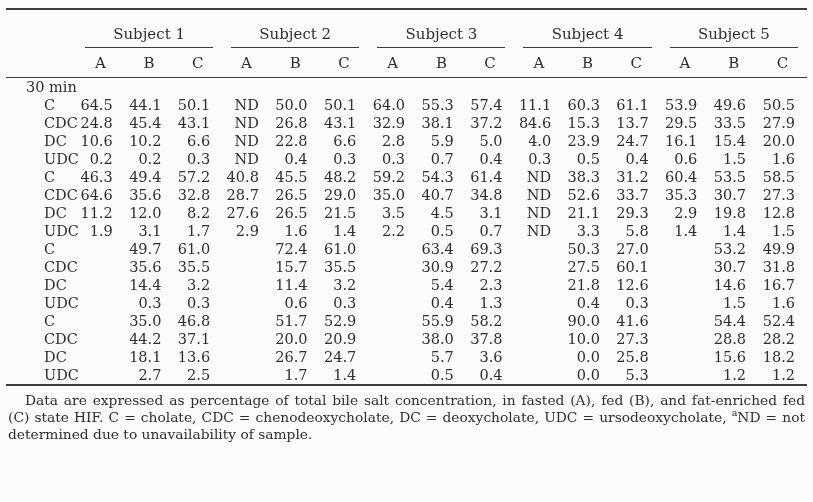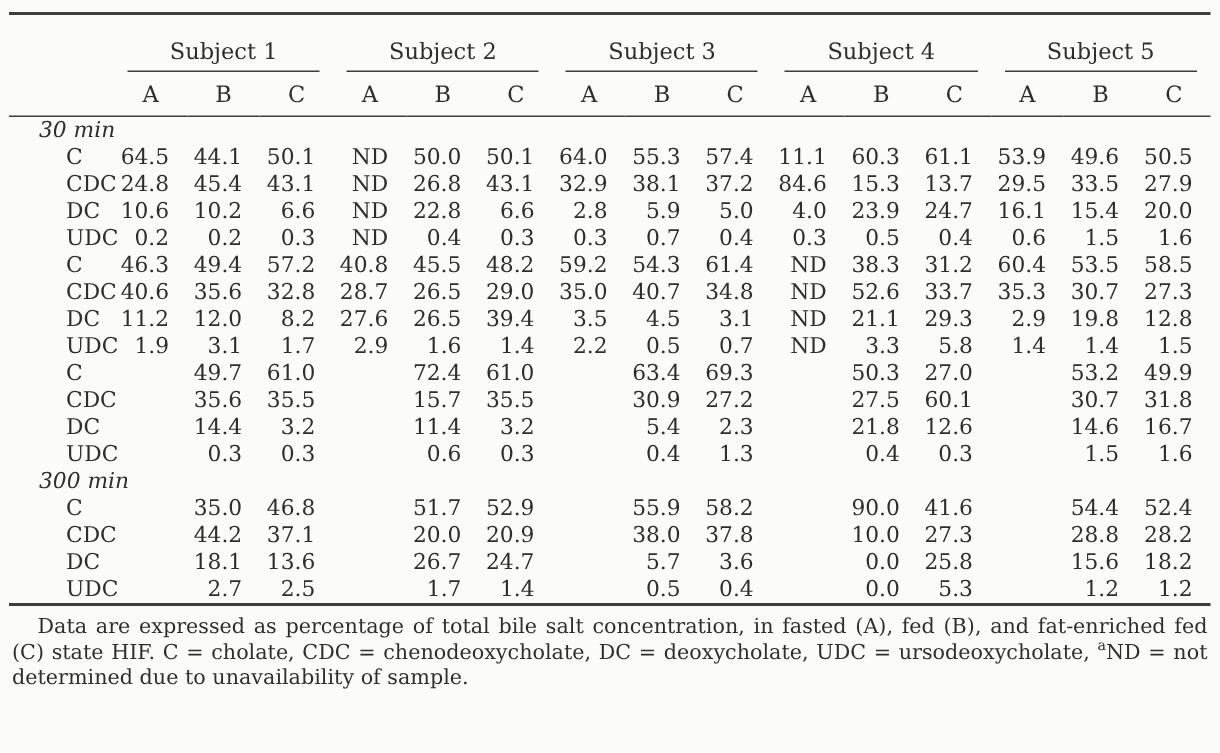--- a/index.html
+++ b/index.html
@@ -20,21 +20,21 @@
   .subject-underline{
     margin:0 9px;border-bottom:1.7px solid #3d3d3d;
     text-align:center;padding:2px 0 4px 0;font-size:15px;
   }
   tr.abc-row th{
     height:29px;border-bottom:1.7px solid #3d3d3d;
     text-align:center;font-size:15px;
   }
   
   tbody td{height:18px;}
-  td.time-label{padding-left:20px;font-size:14.5px;font-style:italic;}
+  td.time-label{padding-left:20px;font-size:14.5px;}
   td.row-label{padding-left:38px;}
   td.val{text-align:right;padding-right:12px;font-variant-numeric:tabular-nums;}
   
   .footnote{
     margin:6px 2px 0 2px;
     font-size:13.8px;line-height:1.22;
     text-align:justify;text-indent:17px;
   }
   .footnote sup{font-size:9.5px;line-height:0;}
 </style>
@@ -190,21 +190,21 @@
           <td class="val">61.4</td>
           <td class="val">ND</td>
           <td class="val">38.3</td>
           <td class="val">31.2</td>
           <td class="val">60.4</td>
           <td class="val">53.5</td>
           <td class="val">58.5</td>
         </tr>
         <tr>
           <td class="row-label">CDC</td>
-          <td class="val">40.6</td>
+          <td class="val">64.6</td>
           <td class="val">35.6</td>
           <td class="val">32.8</td>
           <td class="val">28.7</td>
           <td class="val">26.5</td>
           <td class="val">29.0</td>
           <td class="val">35.0</td>
           <td class="val">40.7</td>
           <td class="val">34.8</td>
           <td class="val">ND</td>
           <td class="val">52.6</td>
@@ -213,21 +213,21 @@
           <td class="val">30.7</td>
           <td class="val">27.3</td>
         </tr>
         <tr>
           <td class="row-label">DC</td>
           <td class="val">11.2</td>
           <td class="val">12.0</td>
           <td class="val">8.2</td>
           <td class="val">27.6</td>
           <td class="val">26.5</td>
-          <td class="val">39.4</td>
+          <td class="val">21.5</td>
           <td class="val">3.5</td>
           <td class="val">4.5</td>
           <td class="val">3.1</td>
           <td class="val">ND</td>
           <td class="val">21.1</td>
           <td class="val">29.3</td>
           <td class="val">2.9</td>
           <td class="val">19.8</td>
           <td class="val">12.8</td>
         </tr>
@@ -315,23 +315,20 @@
           <td class="val">0.4</td>
           <td class="val">1.3</td>
           <td class="val"></td>
           <td class="val">0.4</td>
           <td class="val">0.3</td>
           <td class="val"></td>
           <td class="val">1.5</td>
           <td class="val">1.6</td>
         </tr>
         <tr>
-          <td class="time-label" colspan="16">300 min</td>
-        </tr>
-        <tr>
           <td class="row-label">C</td>
           <td class="val"></td>
           <td class="val">35.0</td>
           <td class="val">46.8</td>
           <td class="val"></td>
           <td class="val">51.7</td>
           <td class="val">52.9</td>
           <td class="val"></td>
           <td class="val">55.9</td>
           <td class="val">58.2</td>

